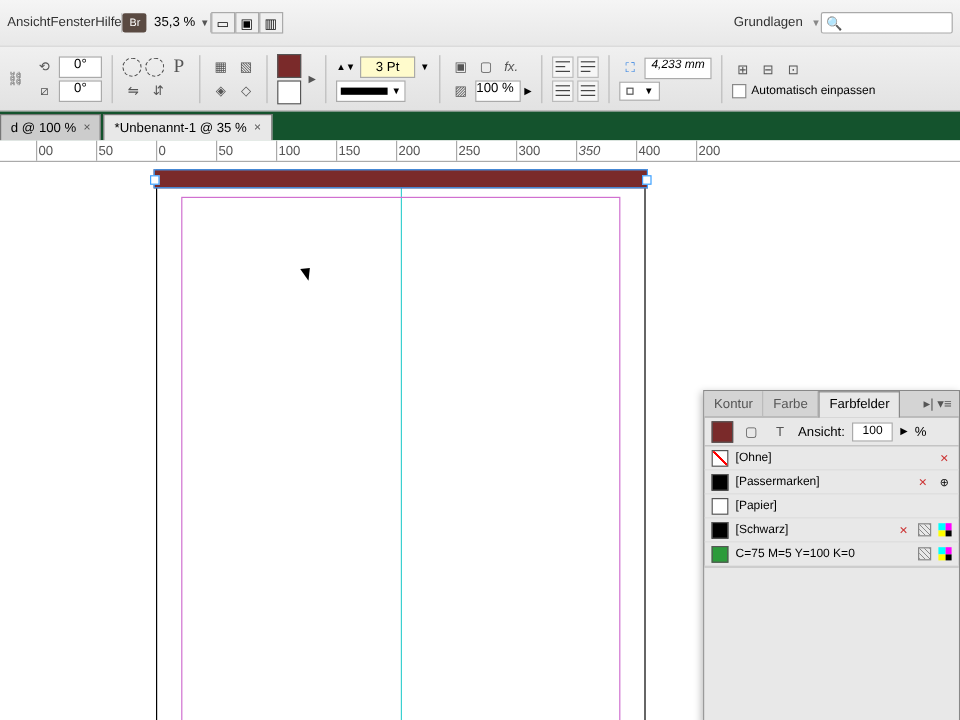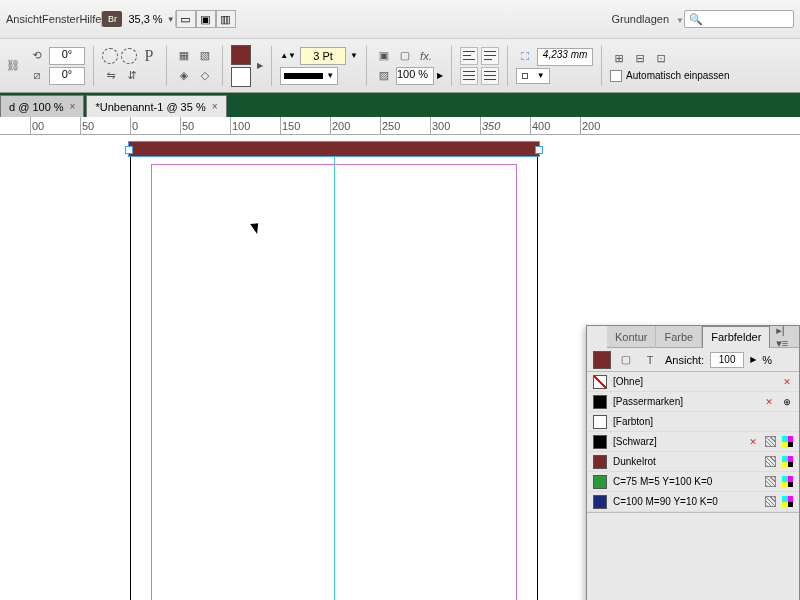--- a/index.html
+++ b/index.html
@@ -50,21 +50,21 @@
 .page { position:absolute; left:130px; top:6px; width:408px; height:470px; border:1px solid #000; background:#fff; }
 .margin { position:absolute; left:20px; top:22px; right:20px; bottom:0; border:1px solid #d070d0; }
 .center-guide { position:absolute; left:50%; top:0; bottom:0; width:1px; background:#3bd0d0; }
 .sel-bar { position:absolute; left:128px; top:6px; width:412px; height:16px; background:#7a2a2a; border:1px solid #3da0ff; }
 .sel-bar::before, .sel-bar::after { content:''; position:absolute; width:6px; height:6px; background:#fff; border:1px solid #3da0ff; top:4px; }
 .sel-bar::before { left:-4px; } .sel-bar::after { right:-4px; }
 .cursor-arrow { position:absolute; left:253px; top:86px; width:0; height:0; border-left:7px solid #000; border-top:4px solid transparent; border-bottom:8px solid transparent; transform: rotate(-35deg); }
 
 
 .panel { position:absolute; right:0; top:190px; width:214px; background:#e8e8e8; border:1px solid #888; box-shadow:-2px 2px 6px rgba(0,0,0,.25); }
-.panel-tabs { display:flex; height:22px; background:#d4d4d4; border-bottom:1px solid #aaa; align-items:center;margin-left:20px; }
+.panel-tabs { display:flex; height:22px; background:#d4d4d4; border-bottom:1px solid #aaa; align-items:center; }
 .panel-tab { padding:0 8px; height:22px; display:flex; align-items:center; color:#555; border-right:1px solid #bbb; }
 .panel-tab.active { background:#e8e8e8; color:#000; border-top:1px solid #888; border-left:1px solid #888; border-right:1px solid #888; }
 .panel-tabs .more { margin-left:auto; padding:0 6px; color:#555; }
 .panel-head { height:24px; display:flex; align-items:center; gap:6px; padding:0 6px; border-bottom:1px solid #bbb; }
 .panel-head .sw { width:18px; height:18px; background:#7a2a2a; border:1px solid #555; }
 .panel-head input { width:34px; height:16px; border:1px solid #aaa; text-align:center; font-size:10px; }
 .swatch-list { max-height:240px; overflow:auto; }
 .swatch-row { height:20px; display:flex; align-items:center; gap:6px; padding:0 6px; border-bottom:1px solid #ddd; }
 .swatch-row .chip { width:14px; height:14px; border:1px solid #555; flex-shrink:0; }
 .swatch-row .name { flex:1; font-size:10px; overflow:hidden; text-overflow:ellipsis; white-space:nowrap; }
@@ -294,63 +294,41 @@
           <div class="flag" style="color: rgb(204, 51, 51);">✕</div>
         </div>
         <div class="swatch-row">
           <div class="chip" style="background: rgb(0, 0, 0);"></div>
           <div class="name">[Passermarken]</div>
           <div class="flag" style="color: rgb(204, 51, 51);">✕</div>
           <div class="flag">⊕</div>
         </div>
         <div class="swatch-row">
           <div class="chip" style="background: rgb(255, 255, 255);"></div>
-          <div class="name">[Farbton]</div>
+          <div class="name">[Papier]</div>
         </div>
         <div class="swatch-row">
           <div class="chip" style="background: rgb(0, 0, 0);"></div>
           <div class="name">[Schwarz]</div>
           <div class="flag" style="color: rgb(204, 51, 51);">✕</div>
           <div class="diag-flag"></div>
           <div class="cmyk-flag">
             <span></span>
             <span></span>
             <span></span>
             <span></span>
           </div>
         </div>
         <div class="swatch-row">
-          <div class="chip" style="background: rgb(122, 42, 42);"></div>
-          <div class="name">Dunkelrot</div>
-          <div class="diag-flag"></div>
-          <div class="cmyk-flag">
-            <span></span>
-            <span></span>
-            <span></span>
-            <span></span>
-          </div>
-        </div>
-        <div class="swatch-row">
           <div class="chip" style="background: rgb(43, 155, 58);"></div>
           <div class="name">C=75 M=5 Y=100 K=0</div>
           <div class="diag-flag"></div>
           <div class="cmyk-flag">
             <span></span>
             <span></span>
             <span></span>
             <span></span>
           </div>
         </div>
-        <div class="swatch-row">
-          <div class="chip" style="background: rgb(26, 42, 122);"></div>
-          <div class="name">C=100 M=90 Y=10 K=0</div>
-          <div class="diag-flag"></div>
-          <div class="cmyk-flag">
-            <span></span>
-            <span></span>
-            <span></span>
-            <span></span>
-          </div>
-        </div>
       </div>
     <div class="panel-footer"></div>
   </div>
 </div>
 
 </body></html>

